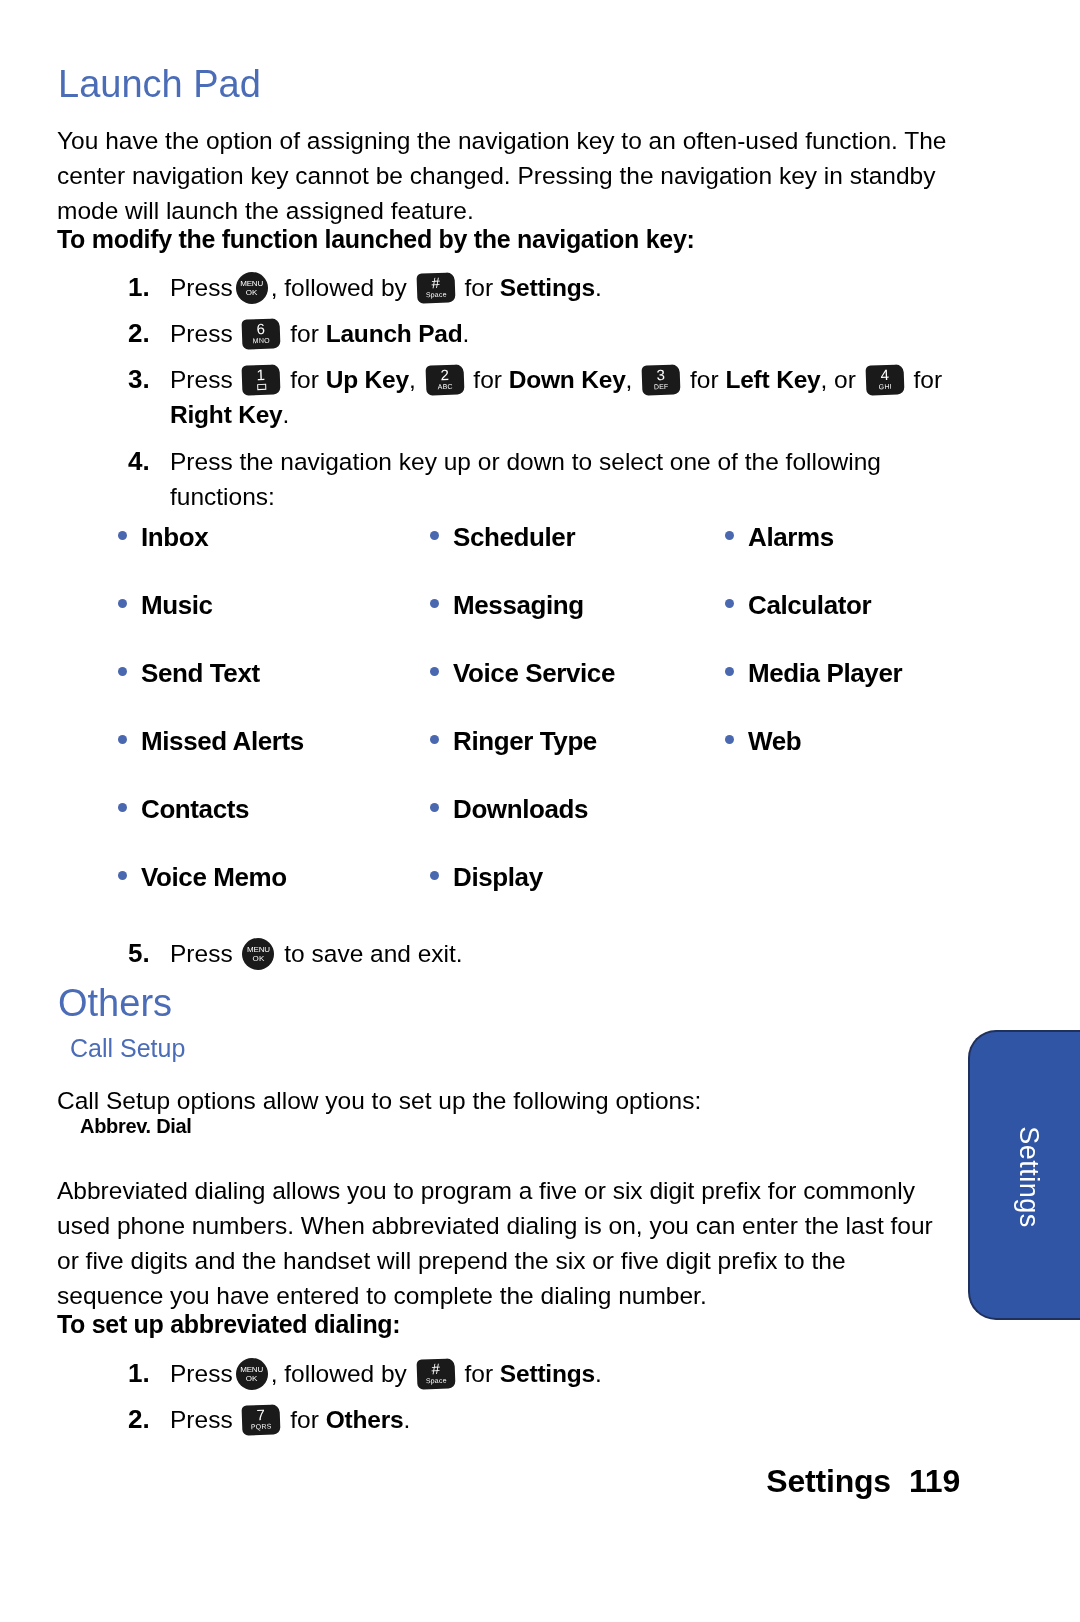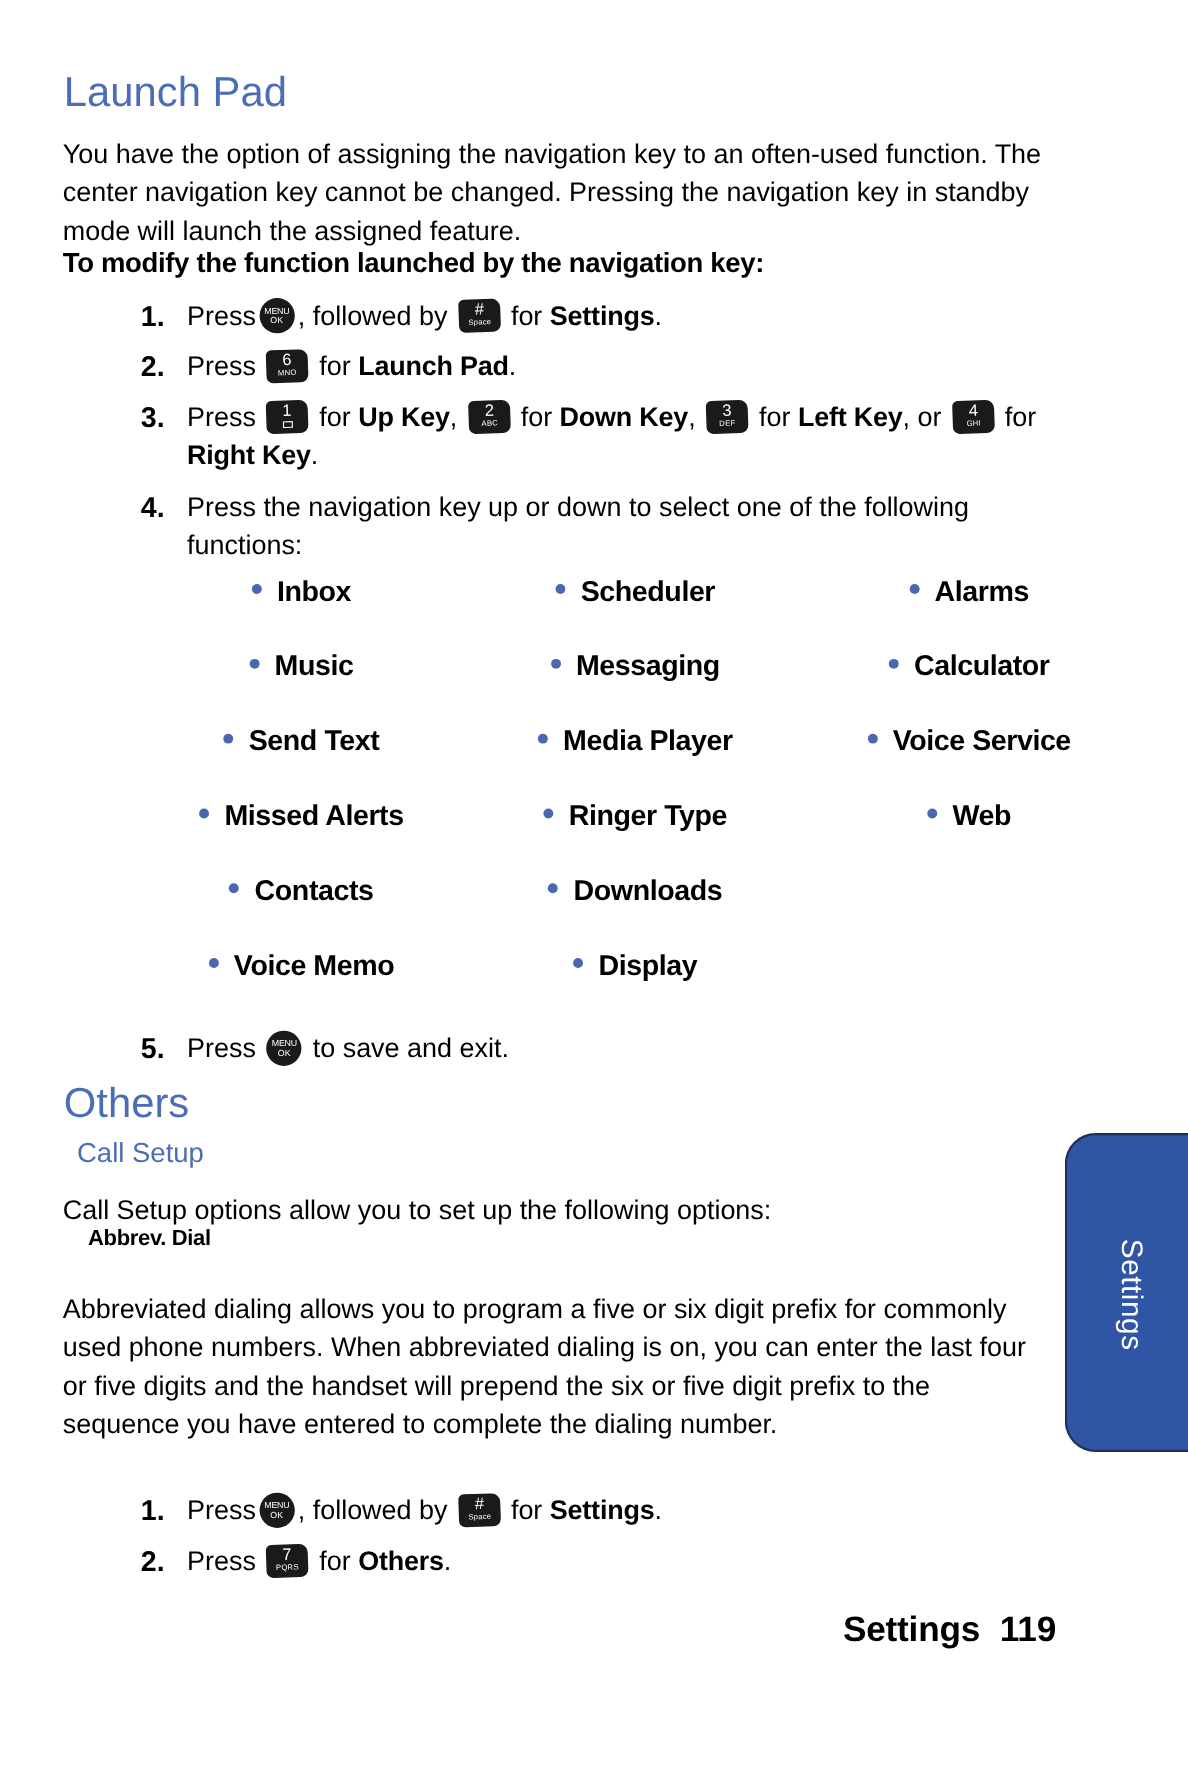--- a/index.html
+++ b/index.html
@@ -145,21 +145,20 @@
   }
   .feat-row {
     display: flex;
     height: 68px;
   }
   .feat-cell {
     width: 312px;
     flex: 0 0 312px;
     display: flex;
     align-items: flex-start;
-    justify-content: center;
   }
   .feat-cell:nth-child(2) { width: 295px; flex: 0 0 295px; }
   .bullet {
     width: 9px;
     height: 9px;
     border-radius: 50%;
     background: #4a68b0;
     margin-top: 9px;
     margin-right: 14px;
     flex: 0 0 9px;
@@ -276,25 +275,25 @@
         </div>
     </div>
 
     <div class="feat-row">
       <div class="feat-cell">
           <span class="bullet"></span>
           <span class="feat-label">Send Text</span>
         </div>
       <div class="feat-cell">
           <span class="bullet"></span>
+          <span class="feat-label">Voice Service</span>
+        </div>
+      <div class="feat-cell">
+          <span class="bullet"></span>
           <span class="feat-label">Media Player</span>
-        </div>
-      <div class="feat-cell">
-          <span class="bullet"></span>
-          <span class="feat-label">Voice Service</span>
         </div>
     </div>
 
     <div class="feat-row">
       <div class="feat-cell">
           <span class="bullet"></span>
           <span class="feat-label">Missed Alerts</span>
         </div>
       <div class="feat-cell">
           <span class="bullet"></span>
@@ -344,20 +343,21 @@
   <div class="h1" style="left:58px; top:966px;">Others</div>
 
   <div class="h3-blue" style="left:70px; top:1018px;">Call Setup</div>
 
   <div class="para" style="left:57px; top:1055px; width:898px;">Call Setup options allow you to set up the following options:</div>
 
   <div class="h-bold" style="left:80px; top:1099px; font-size:20px;">Abbrev. Dial</div>
 
   <div class="para" style="left:57px; top:1145px; width:890px;">Abbreviated dialing allows you to program a five or six digit prefix for commonly used phone numbers. When abbreviated dialing is on, you can enter the last four or five digits and the handset will prepend the six or five digit prefix to the sequence you have entered to complete the dialing number.</div>
 
+  <div class="h-bold" style="left:57px; top:1294px;">To set up abbreviated dialing:</div>
 
   <div class="step" style="left:128px; top:1340px; width:830px;">
     <span class="step-num">1.</span>
     <span class="step-body"><span>Press</span><span class="key round"><span class="kd">MENU</span><span class="ks">OK</span></span><span>, followed by</span> <span class="key"><span class="kd">#</span><span class="ks">Space</span></span> <span>for</span> <b>Settings</b><span>.</span></span>
   </div>
 
   <div class="step" style="left:128px; top:1386px; width:830px;">
     <span class="step-num">2.</span>
     <span class="step-body"><span>Press</span> <span class="key"><span class="kd">7</span><span class="ks">PQRS</span></span> <span>for</span> <b>Others</b><span>.</span></span>
   </div>

